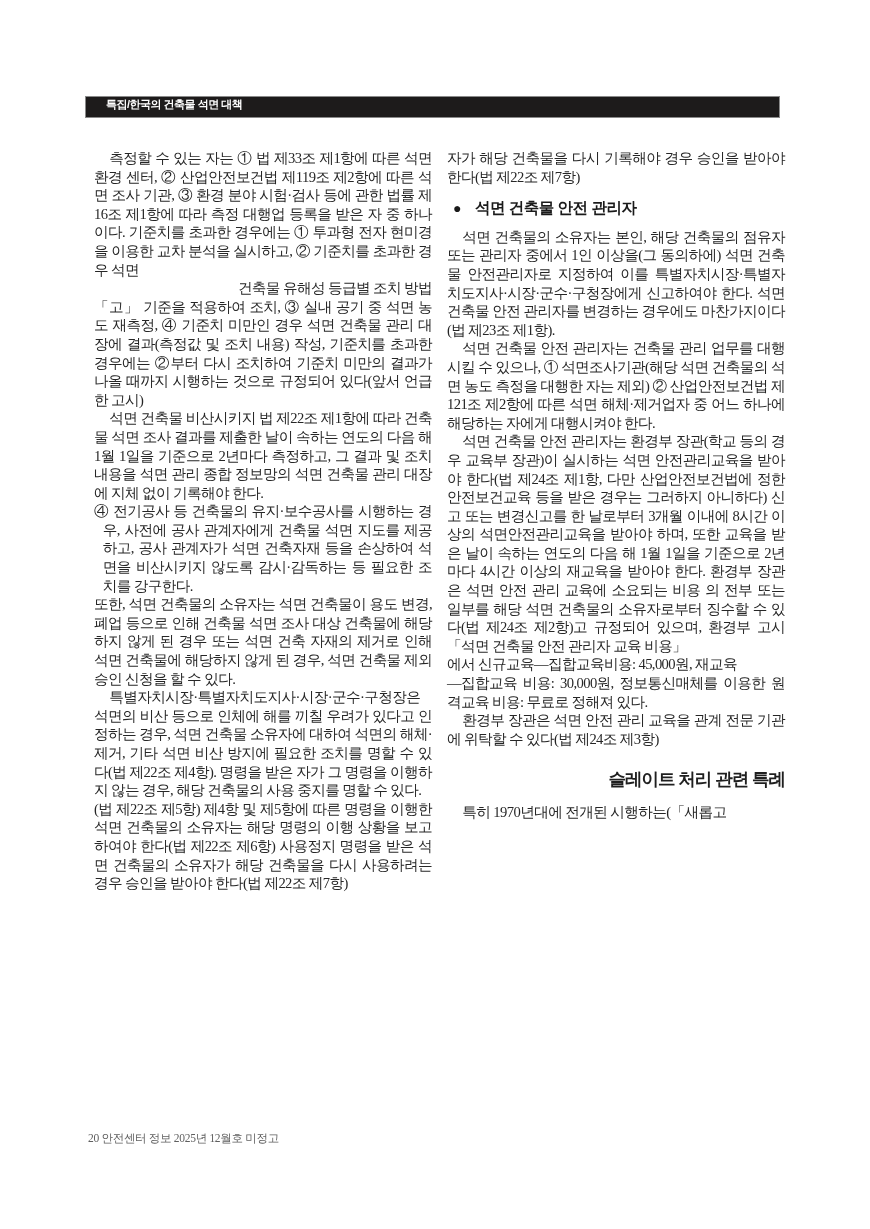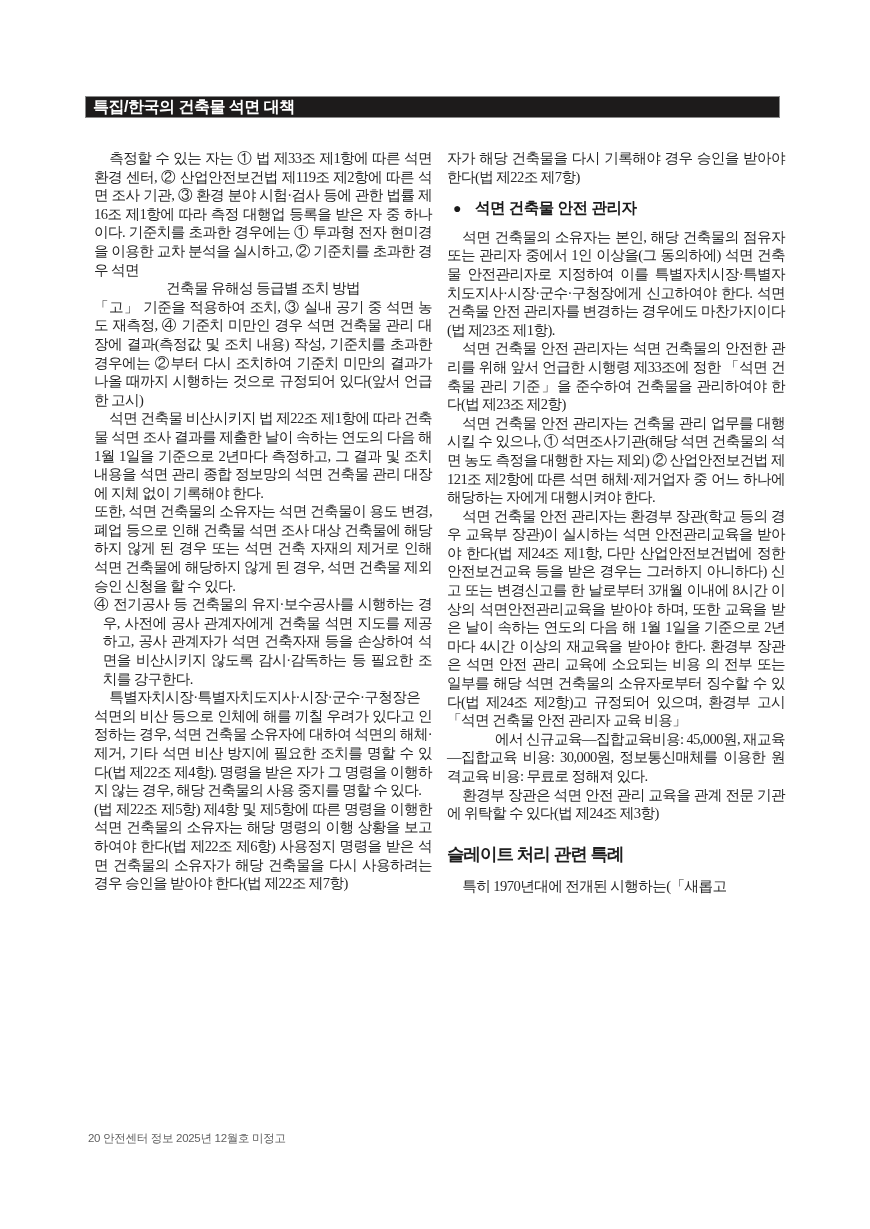--- a/index.html
+++ b/index.html
@@ -11,92 +11,91 @@
     font-family:"Liberation Serif", serif;
     color:#262626;
   }
   
   .feature-bar{
     position:absolute;left:85px;top:96px;width:695px;height:22px;
     background:#1d1b1b;
     border:1px solid #8a8a8a;
     box-sizing:border-box;
     display:flex;
-    padding-left:7px;
+    padding-left:20px;
     font-family:"Liberation Sans", sans-serif;
-    font-weight:bold;font-size:16px;color:#ffffff;
+    font-weight:bold;font-size:11px;color:#ffffff;
     letter-spacing:-0.5px;
   }
   .col{
     position:absolute;top:149px;
     width:338px;
     font-size:14.6px;line-height:18.6px;
     text-align:justify;
     letter-spacing:-0.6px;
     word-break:break-all;
   }
   .col-left{left:94px;}
   .col-right{left:447px;}
   .p{margin:0;}
   .ind{text-indent:1.05em;}
-  .ctr{text-align:center;}
-  .rgt{text-align:right;}
+  .ctr{text-align:right;}
+  .rgt{text-align:left;}
   .hang{padding-left:0.6em;text-indent:-0.6em;}
   .section-heading{
     display:flex;align-items:center;gap:14px;
     margin:13px 0 10px 6px;
     font-family:"Liberation Sans", sans-serif;
     font-weight:bold;font-size:15.5px;color:#1a1a1a;
     letter-spacing:-0.5px;
   }
   .section-heading .bullet{font-size:14px;line-height:1;}
   .big-heading{
     margin:22px 0 14px 0;
-    text-align:left;
+    text-align:right;
     font-family:"Liberation Sans", sans-serif;
     font-weight:bold;font-size:17.5px;color:#1f1f1f;
     letter-spacing:-1px;
   }
   .footer{
     position:absolute;left:88px;top:1131px;
-    font-family:Liberation Sans, sans-serif;
+    font-family:Liberation Serif, serif;
     font-size:11.5px;color:#5f5f5f;
     letter-spacing:-0.3px;
   }
 </style>
 </head>
 <body>
 
 <div class="page">
 
   <div class="feature-bar">
     <span>특집/한국의 건축물 석면 대책</span>
   </div>
 
   <div class="col col-left">
     <p class="p ind">측정할 수 있는 자는 ① 법 제33조 제1항에 따른 석면 환경 센터, ② 산업안전보건법 제119조 제2항에 따른 석면 조사 기관, ③ 환경 분야 시험·검사 등에 관한 법률 제16조 제1항에 따라 측정 대행업 등록을 받은 자 중 하나이다. 기준치를 초과한 경우에는 ① 투과형 전자 현미경을 이용한 교차 분석을 실시하고, ② 기준치를 초과한 경우 석면</p>
     <p class="p ctr">건축물 유해성 등급별 조치 방법</p>
     <p class="p">「고」 기준을 적용하여 조치, ③ 실내 공기 중 석면 농도 재측정, ④ 기준치 미만인 경우 석면 건축물 관리 대장에 결과(측정값 및 조치 내용) 작성, 기준치를 초과한 경우에는 ②부터 다시 조치하여 기준치 미만의 결과가 나올 때까지 시행하는 것으로 규정되어 있다(앞서 언급한 고시)</p>
     <p class="p ind">석면 건축물 비산시키지 법 제22조 제1항에 따라 건축물 석면 조사 결과를 제출한 날이 속하는 연도의 다음 해 1월 1일을 기준으로 2년마다 측정하고, 그 결과 및 조치 내용을 석면 관리 종합 정보망의 석면 건축물 관리 대장에 지체 없이 기록해야 한다.</p>
+    <p class="p hang">④ 전기공사 등 건축물의 유지·보수공사를 시행하는 경우, 사전에 공사 관계자에게 건축물 석면 지도를 제공하고, 공사 관계자가 석면 건축자재 등을 손상하여 석면을 비산시키지 않도록 감시·감독하는 등 필요한 조치를 강구한다.</p>
     <p class="p">또한, 석면 건축물의 소유자는 석면 건축물이 용도 변경, 폐업 등으로 인해 건축물 석면 조사 대상 건축물에 해당하지 않게 된 경우 또는 석면 건축 자재의 제거로 인해 석면 건축물에 해당하지 않게 된 경우, 석면 건축물 제외 승인 신청을 할 수 있다.</p>
-    <p class="p hang">④ 전기공사 등 건축물의 유지·보수공사를 시행하는 경우, 사전에 공사 관계자에게 건축물 석면 지도를 제공하고, 공사 관계자가 석면 건축자재 등을 손상하여 석면을 비산시키지 않도록 감시·감독하는 등 필요한 조치를 강구한다.</p>
     <p class="p ind">특별자치시장·특별자치도지사·시장·군수·구청장은 석면의 비산 등으로 인체에 해를 끼칠 우려가 있다고 인정하는 경우, 석면 건축물 소유자에 대하여 석면의 해체·제거, 기타 석면 비산 방지에 필요한 조치를 명할 수 있다(법 제22조 제4항). 명령을 받은 자가 그 명령을 이행하지 않는 경우, 해당 건축물의 사용 중지를 명할 수 있다.</p>
     <p class="p">(법 제22조 제5항) 제4항 및 제5항에 따른 명령을 이행한 석면 건축물의 소유자는 해당 명령의 이행 상황을 보고하여야 한다(법 제22조 제6항) 사용정지 명령을 받은 석면 건축물의 소유자가 해당 건축물을 다시 사용하려는 경우 승인을 받아야 한다(법 제22조 제7항)</p>
   </div>
 
   <div class="col col-right">
     <p class="p">자가 해당 건축물을 다시 기록해야 경우 승인을 받아야 한다(법 제22조 제7항)</p>
 
     <div class="section-heading">
       <span class="bullet">●</span>
       <span>석면 건축물 안전 관리자</span>
     </div>
 
     <p class="p ind">석면 건축물의 소유자는 본인, 해당 건축물의 점유자 또는 관리자 중에서 1인 이상을(그 동의하에) 석면 건축물 안전관리자로 지정하여 이를 특별자치시장·특별자치도지사·시장·군수·구청장에게 신고하여야 한다. 석면 건축물 안전 관리자를 변경하는 경우에도 마찬가지이다(법 제23조 제1항).</p>
-    <p class="p ind">석면 건축물 안전 관리자는 석면 건축물의 안전한 관리를 위해 앞서 언급한 시행령 제33조에 정한 「석면 건축물 관리 기준」을 준수하여 건축물을 관리하여야 한다(법 제23조 제2항)</p>
     <p class="p ind">석면 건축물 안전 관리자는 건축물 관리 업무를 대행시킬 수 있으나, ① 석면조사기관(해당 석면 건축물의 석면 농도 측정을 대행한 자는 제외) ② 산업안전보건법 제121조 제2항에 따른 석면 해체·제거업자 중 어느 하나에 해당하는 자에게 대행시켜야 한다.</p>
     <p class="p ind">석면 건축물 안전 관리자는 환경부 장관(학교 등의 경우 교육부 장관)이 실시하는 석면 안전관리교육을 받아야 한다(법 제24조 제1항, 다만 산업안전보건법에 정한 안전보건교육 등을 받은 경우는 그러하지 아니하다) 신고 또는 변경신고를 한 날로부터 3개월 이내에 8시간 이상의 석면안전관리교육을 받아야 하며, 또한 교육을 받은 날이 속하는 연도의 다음 해 1월 1일을 기준으로 2년마다 4시간 이상의 재교육을 받아야 한다. 환경부 장관은 석면 안전 관리 교육에 소요되는 비용 의 전부 또는 일부를 해당 석면 건축물의 소유자로부터 징수할 수 있다(법 제24조 제2항)고 규정되어 있으며, 환경부 고시 「석면 건축물 안전 관리자 교육 비용」</p>
     <p class="p rgt">에서 신규교육—집합교육비용: 45,000원, 재교육</p>
     <p class="p">—집합교육 비용: 30,000원, 정보통신매체를 이용한 원격교육 비용: 무료로 정해져 있다.</p>
     <p class="p ind">환경부 장관은 석면 안전 관리 교육을 관계 전문 기관에 위탁할 수 있다(법 제24조 제3항)</p>
 
     <h2 class="big-heading">슬레이트 처리 관련 특례</h2>
 
     <p class="p ind">특히 1970년대에 전개된 시행하는(「새롭고</p>
   </div>

